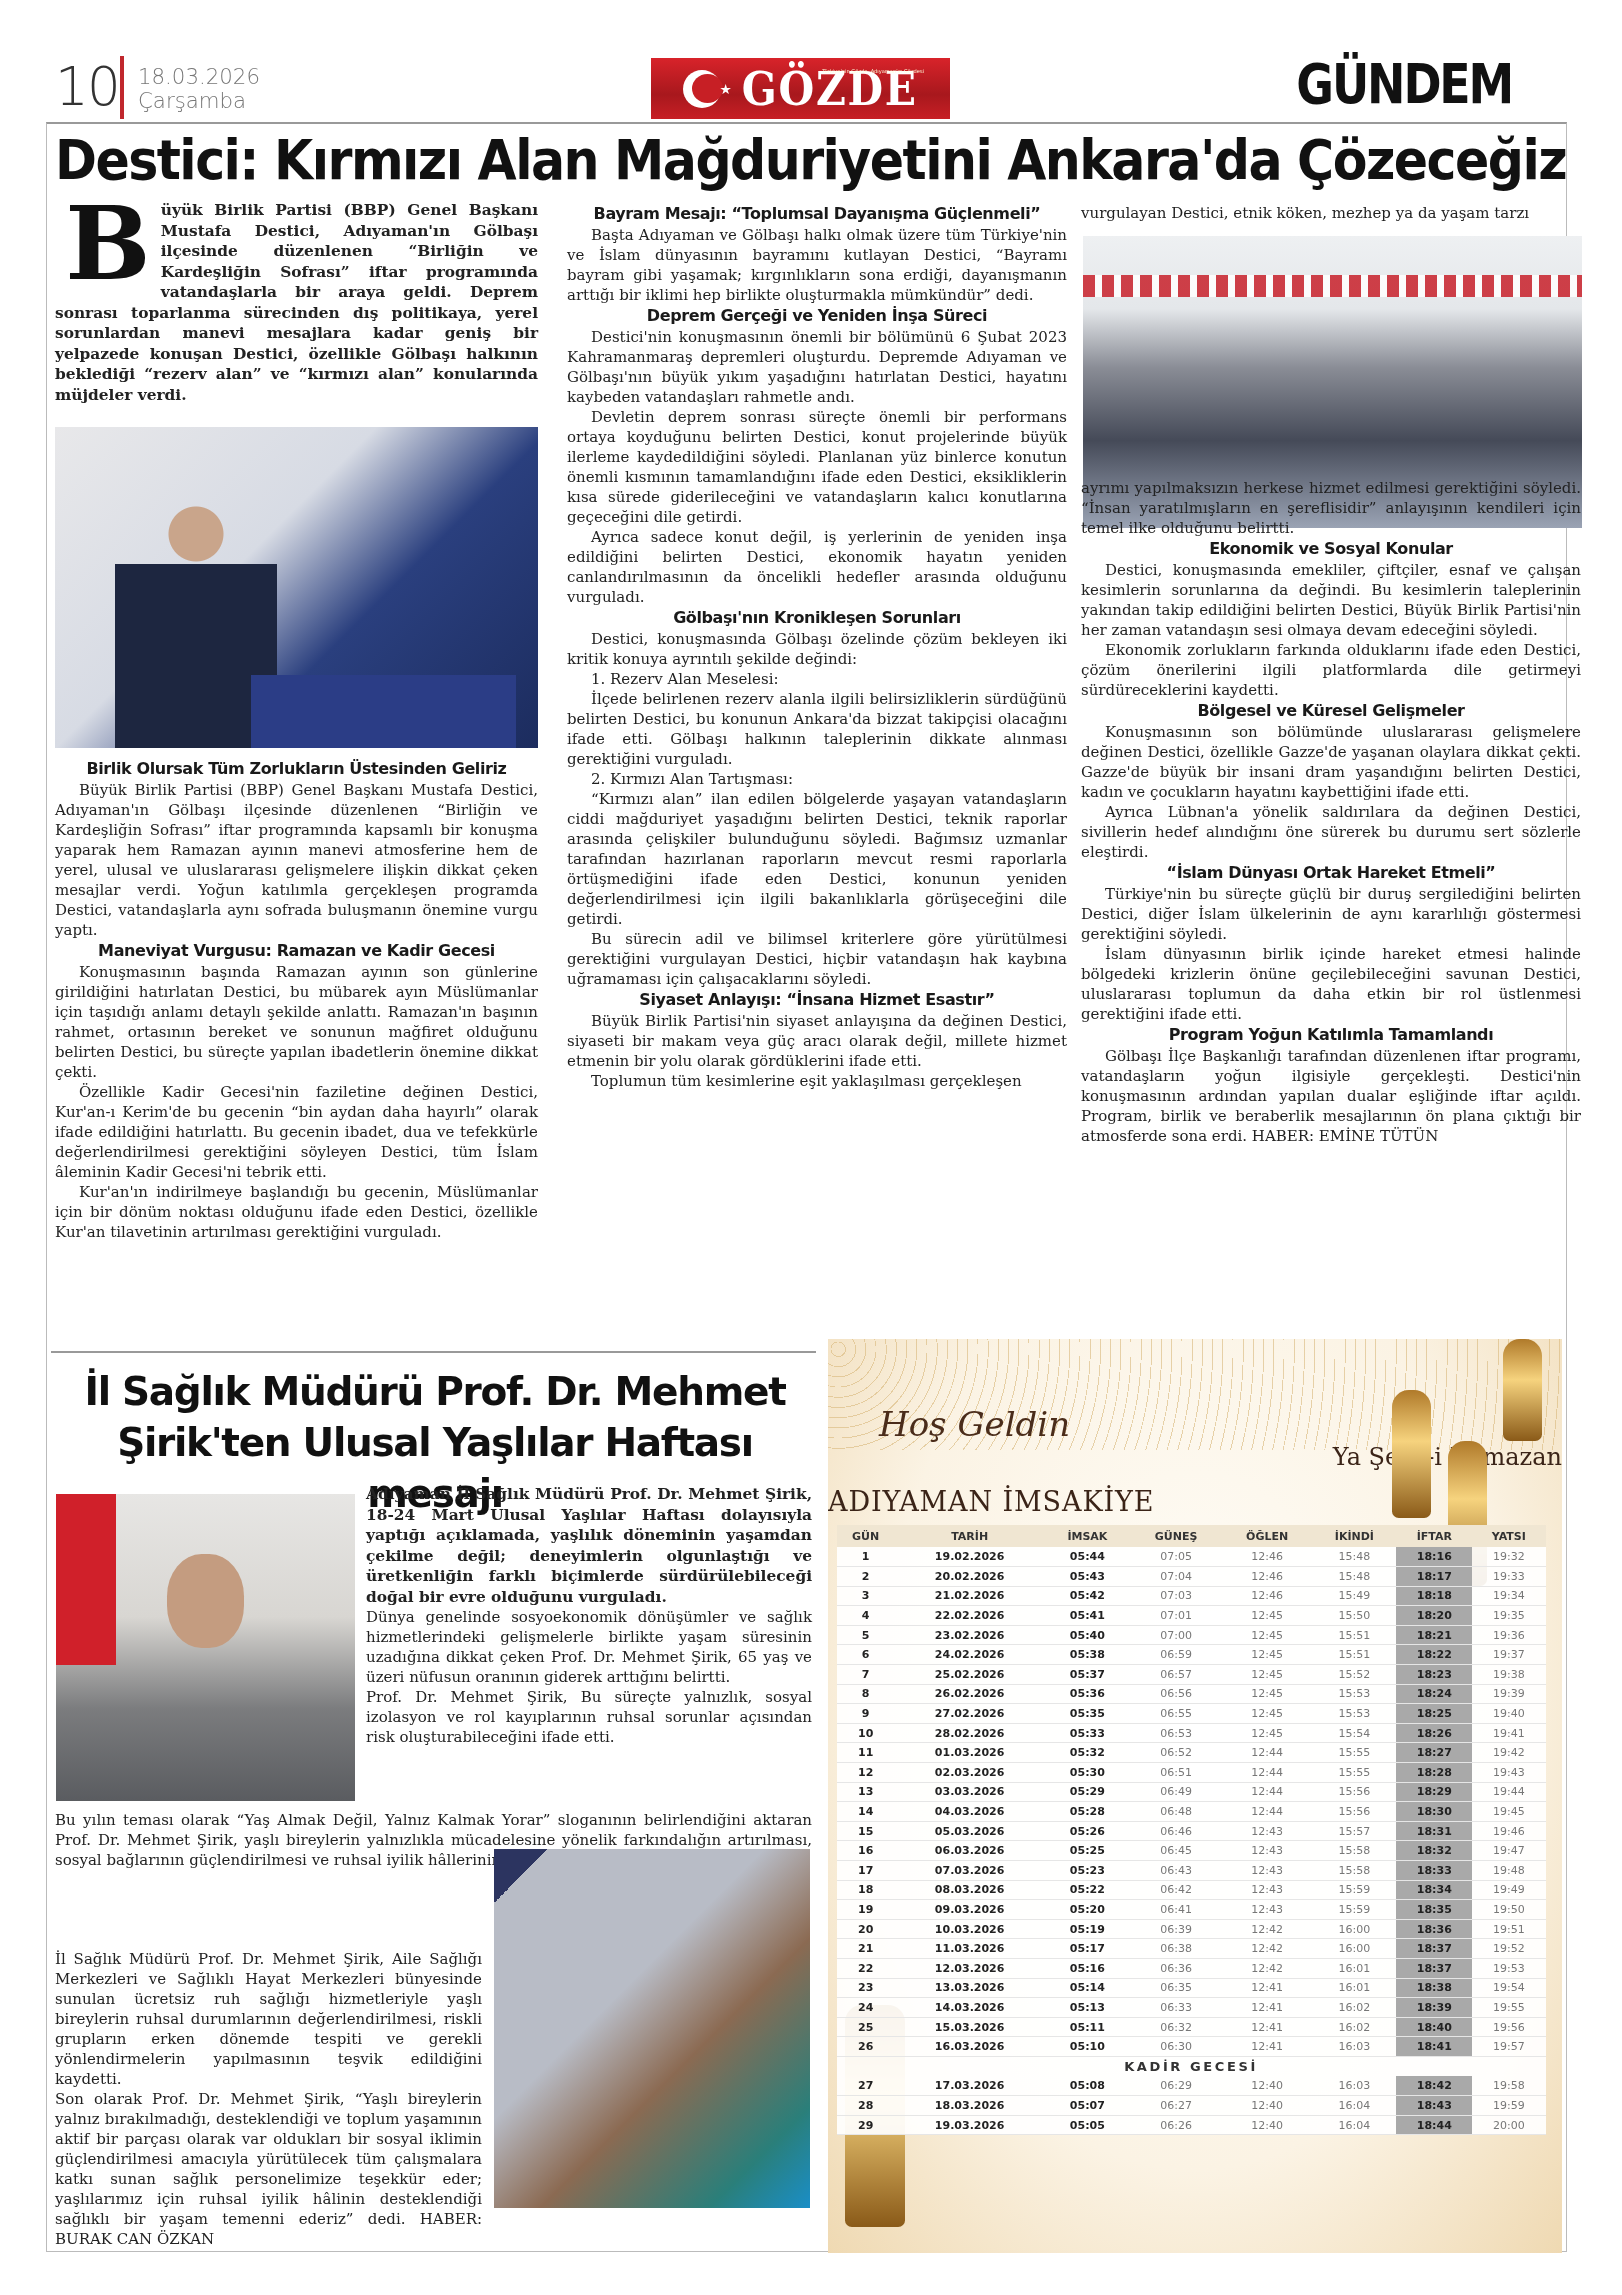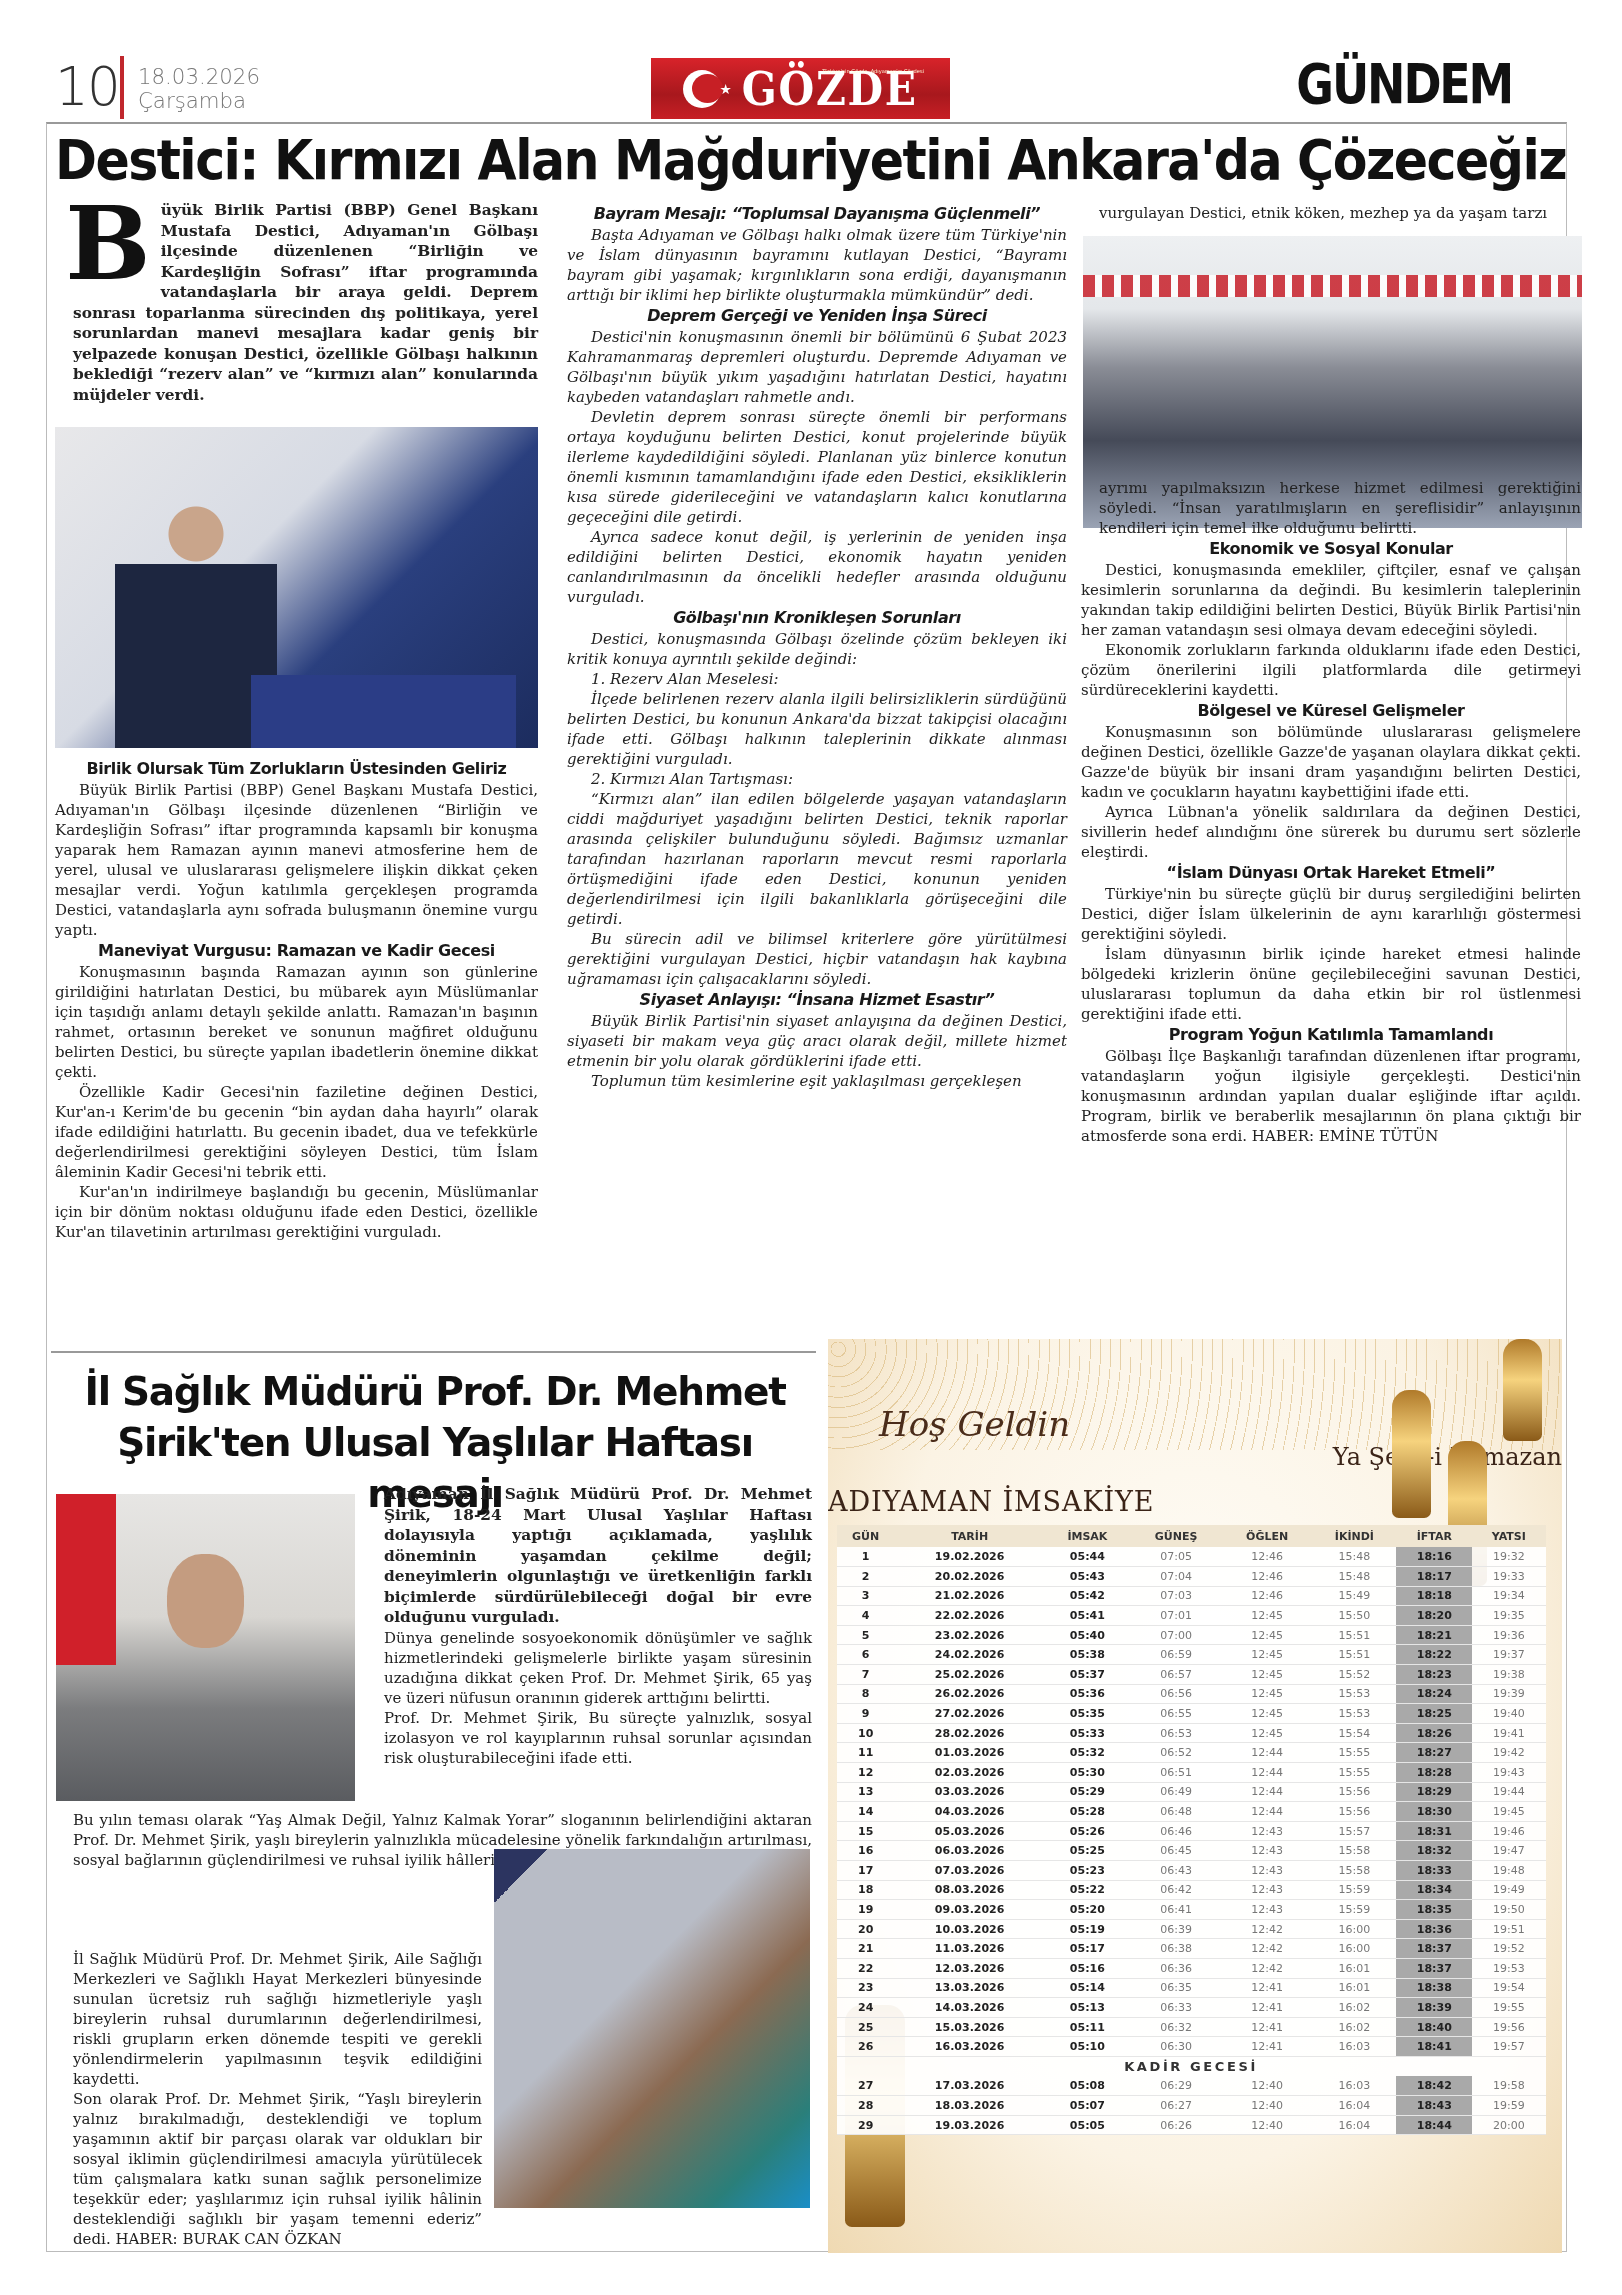--- a/index.html
+++ b/index.html
@@ -14,21 +14,21 @@
   .logo .crescent::after { content: ""; position: absolute; left: 8.5px; top: 4.3px; width: 31px; height: 29px; border-radius: 50%; background: #c71f25; }
   .logo .star { color: #fff; font-size: 13.7px; margin-left: -12px; z-index: 2; }
   .logo .name { color: #fff; font-family: "DejaVu Serif", serif; font-size: 41px; font-weight: bold; letter-spacing: 1.7px; transform: scaleY(1.15); }
   .logo .tag { position: absolute; right: 26px; top: 10.2px; color: #ffd; font-size: 5.1px; font-family: "DejaVu Sans", sans-serif; }
   .section { right: 111px; top: 56px; font-family: "DejaVu Sans", sans-serif; font-weight: bold; font-size: 56px; color: #111; letter-spacing: -2.6px; transform: scaleX(0.82); transform-origin: right; line-height: 1; }
   .frame { left: 46px; top: 122px; width: 1521px; height: 2130px; border: 0.9px solid #bbb; border-top: 2.6px solid #999; }
   .headline { left: 55px; top: 128px; width: 1512px; font-family: "DejaVu Sans", sans-serif; font-weight: bold; font-size: 55px; color: #111; letter-spacing: -1.7px; white-space: nowrap; transform: scaleX(0.92); transform-origin: left; }
   
   .col { font-size: 15px; line-height: 20px; text-align: justify; hyphens: auto; }
   .col p { text-indent: 24px; }
-  .col p.noind { text-indent: 0; margin-left: 18px; }
+  .col p.noind { text-indent: 0; }
   .sub { font-family: "DejaVu Sans", sans-serif; font-weight: bold; font-size: 16px; text-align: center; text-indent: 0 !important; letter-spacing: -0.4px; color: #1a1a1a; line-height: 22px; }
   .lead { font-weight: bold; font-size: 15.4px; line-height: 20.5px; text-align: justify; }
   .dropcap { float: left; font-size: 101px; line-height: 82px; font-weight: bold; margin: 3.4px 10.2px 0 10.2px; font-family: "DejaVu Serif", serif; color: #111; }
   
   .photo { background: #888; overflow: hidden; }
   .photo-destici { left: 55px; top: 427px; width: 483px; height: 321px; background: linear-gradient(135deg,#e8e8ea 0%,#d7dbe4 40%,#2a3f7e 62%,#1c2c5e 100%); }
   .photo-destici .person { position: absolute; left: 60px; top: 60px; width: 162px; height: 261px; background: radial-gradient(circle at 50% 18%,#c9a58b 0 27px,transparent 28px), linear-gradient(180deg,transparent 0 77px,#1d2640 77px); }
   .photo-destici .podium { position: absolute; left: 196px; top: 248px; width: 265px; height: 73px; background: #2b3d86; }
   .photo-iftar { left: 1083px; top: 236px; width: 499px; height: 292px; background: linear-gradient(180deg,#eef0f2 0%,#e4e7ea 25%,#8a8d96 45%,#454a58 70%,#9aa3b4 100%); }
   .photo-iftar .flags { position: absolute; left: 0; top: 39px; width: 100%; height: 22px; background: repeating-linear-gradient(90deg,#c8202a 0 12px,#fff 12px 19px); opacity: .85; }
@@ -85,21 +85,21 @@
 
 <div class="abs col" style="left:55px; top:758px; width:483px;">
   <p class="sub">Birlik Olursak Tüm Zorlukların Üstesinden Geliriz</p>
   <p>Büyük Birlik Partisi (BBP) Genel Başkanı Mustafa Destici, Adıyaman'ın Gölbaşı ilçesinde düzenlenen “Birliğin ve Kardeşliğin Sofrası” iftar programında kapsamlı bir konuşma yaparak hem Ramazan ayının manevi atmosferine hem de yerel, ulusal ve uluslararası gelişmelere ilişkin dikkat çeken mesajlar verdi. Yoğun katılımla gerçekleşen programda Destici, vatandaşlarla aynı sofrada buluşmanın önemine vurgu yaptı.</p>
   <p class="sub">Maneviyat Vurgusu: Ramazan ve Kadir Gecesi</p>
   <p>Konuşmasının başında Ramazan ayının son günlerine girildiğini hatırlatan Destici, bu mübarek ayın Müslümanlar için taşıdığı anlamı detaylı şekilde anlattı. Ramazan'ın başının rahmet, ortasının bereket ve sonunun mağfiret olduğunu belirten Destici, bu süreçte yapılan ibadetlerin önemine dikkat çekti.</p>
   <p>Özellikle Kadir Gecesi'nin faziletine değinen Destici, Kur'an-ı Kerim'de bu gecenin “bin aydan daha hayırlı” olarak ifade edildiğini hatırlattı. Bu gecenin ibadet, dua ve tefekkürle değerlendirilmesi gerektiğini söyleyen Destici, tüm İslam âleminin Kadir Gecesi'ni tebrik etti.</p>
   <p>Kur'an'ın indirilmeye başlandığı bu gecenin, Müslümanlar için bir dönüm noktası olduğunu ifade eden Destici, özellikle Kur'an tilavetinin artırılması gerektiğini vurguladı.</p>
 </div>
 
-<div class="abs col" style="left:567px; top:203px; width:500px;font-style:italic;">
+<div class="abs col" style="left:567px; top:203px; width:500px;">
   <p class="sub">Bayram Mesajı: “Toplumsal Dayanışma Güçlenmeli”</p>
   <p>Başta Adıyaman ve Gölbaşı halkı olmak üzere tüm Türkiye'nin ve İslam dünyasının bayramını kutlayan Destici, “Bayramı bayram gibi yaşamak; kırgınlıkların sona erdiği, dayanışmanın arttığı bir iklimi hep birlikte oluşturmakla mümkündür” dedi.</p>
   <p class="sub">Deprem Gerçeği ve Yeniden İnşa Süreci</p>
   <p>Destici'nin konuşmasının önemli bir bölümünü 6 Şubat 2023 Kahramanmaraş depremleri oluşturdu. Depremde Adıyaman ve Gölbaşı'nın büyük yıkım yaşadığını hatırlatan Destici, hayatını kaybeden vatandaşları rahmetle andı.</p>
   <p>Devletin deprem sonrası süreçte önemli bir performans ortaya koyduğunu belirten Destici, konut projelerinde büyük ilerleme kaydedildiğini söyledi. Planlanan yüz binlerce konutun önemli kısmının tamamlandığını ifade eden Destici, eksikliklerin kısa sürede giderileceğini ve vatandaşların kalıcı konutlarına geçeceğini dile getirdi.</p>
   <p>Ayrıca sadece konut değil, iş yerlerinin de yeniden inşa edildiğini belirten Destici, ekonomik hayatın yeniden canlandırılmasının da öncelikli hedefler arasında olduğunu vurguladı.</p>
   <p class="sub">Gölbaşı'nın Kronikleşen Sorunları</p>
   <p>Destici, konuşmasında Gölbaşı özelinde çözüm bekleyen iki kritik konuya ayrıntılı şekilde değindi:</p>
   <p>1. Rezerv Alan Meselesi:</p>
   <p>İlçede belirlenen rezerv alanla ilgili belirsizliklerin sürdüğünü belirten Destici, bu konunun Ankara'da bizzat takipçisi olacağını ifade etti. Gölbaşı halkının taleplerinin dikkate alınması gerektiğini vurguladı.</p>

